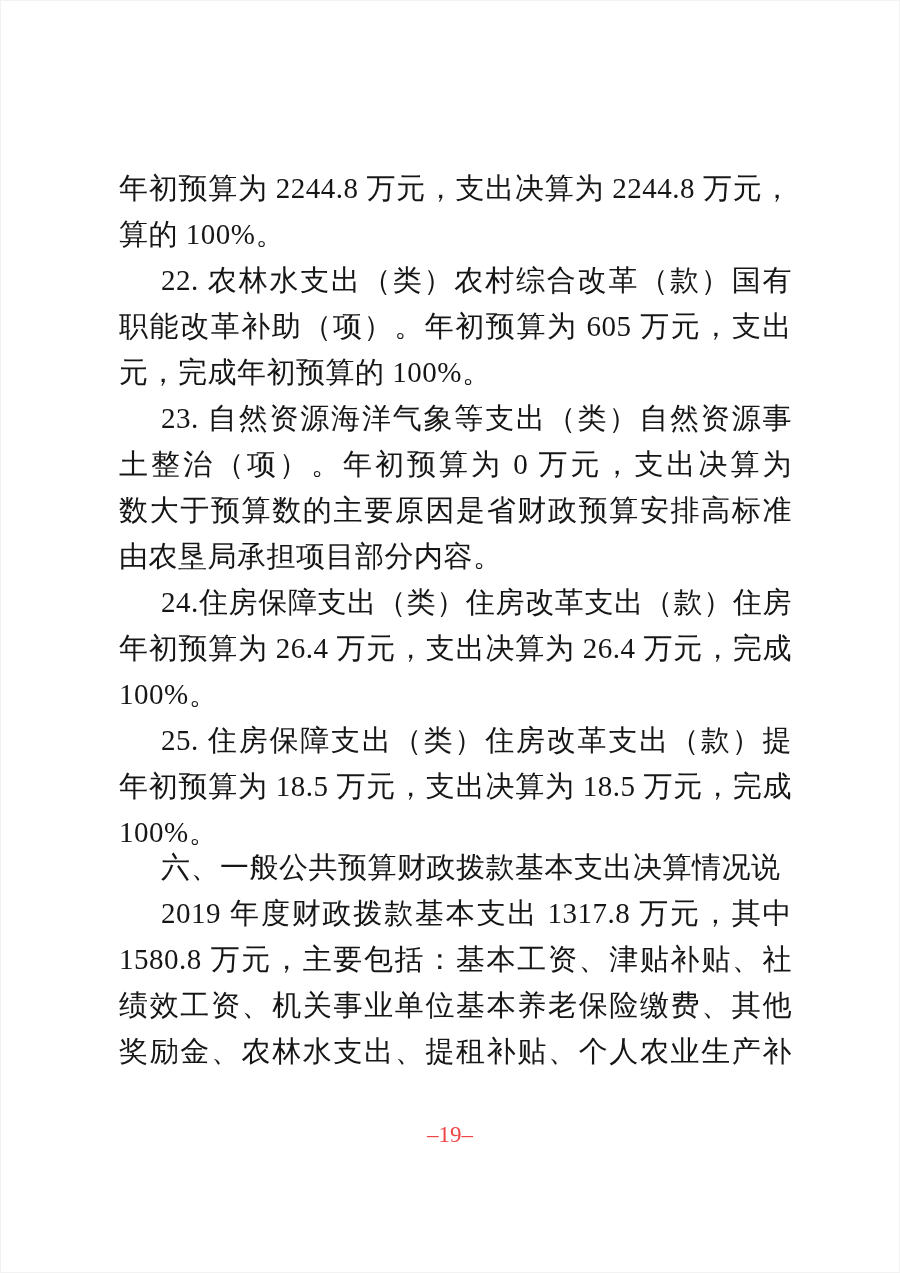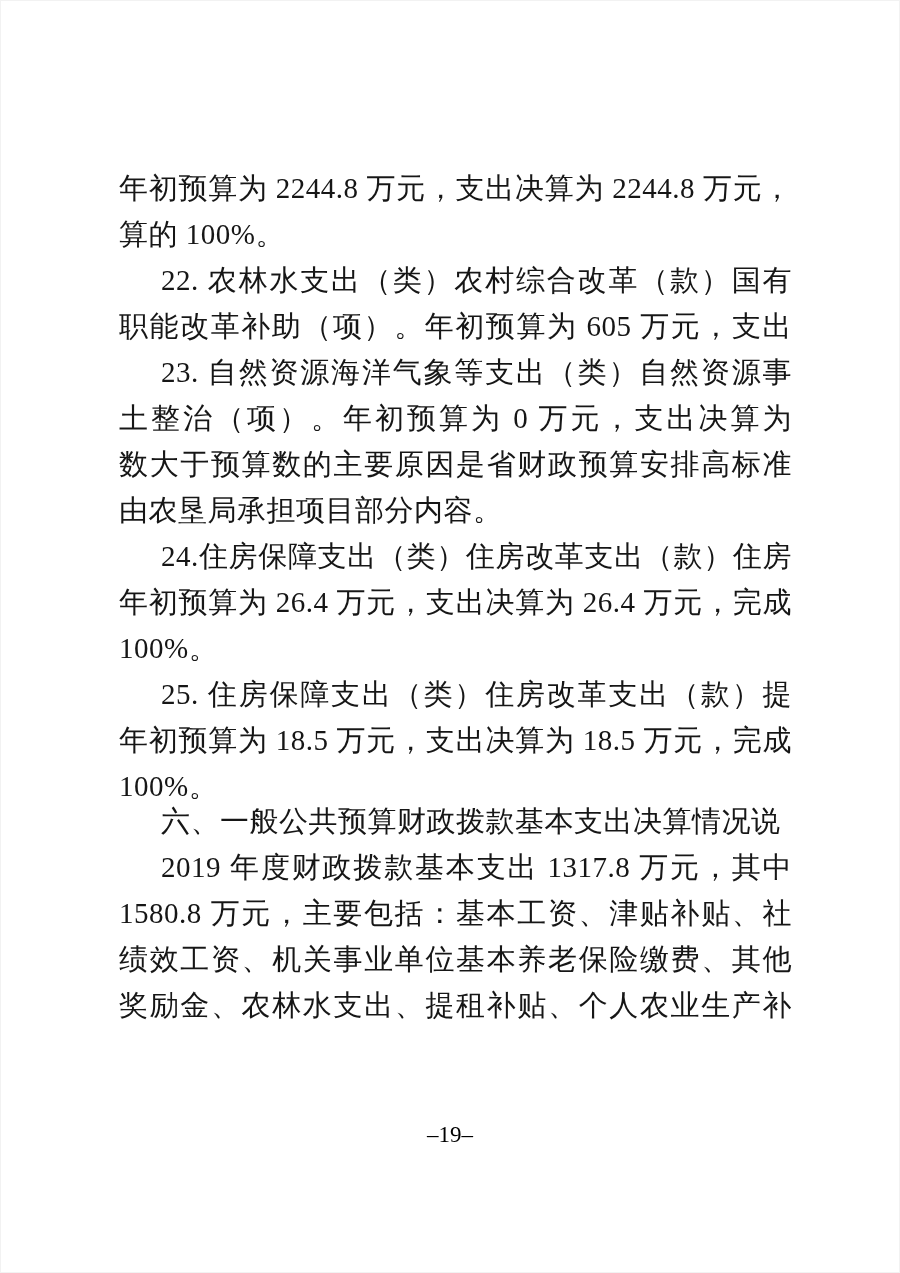--- a/index.html
+++ b/index.html
@@ -48,31 +48,32 @@
     font-weight: normal;
   }
   .pagenum {
     position: absolute;
     top: 1121px;
     left: 0;
     width: 100%;
     text-align: center;
     font-size: 23px;
     line-height: 28px;
-    color: #000000;
+    color: #ef4444;
   }
 </style>
 </head>
 <body>
 
 <div class="doc">
   <p class="line fill"><span class="r">年初预算为 2244.8 万元，支出决算为 2244.8 万元，完成年初预</span></p>
   <p class="line"><span class="r">算的 100%。</span></p>
   <p class="line ind fill"><span class="r b">22. 农林水支出（类）农村综合改革（款）国有农场办社会</span></p>
   <p class="line fill"><span class="r b">职能改革补助（项）。</span><span class="r">年初预算为 605 万元，支出决算为 605 万</span></p>
+  <p class="line"><span class="r">元，完成年初预算的 100%。</span></p>
   <p class="line ind fill"><span class="r b">23. 自然资源海洋气象等支出（类）自然资源事务（款）国</span></p>
   <p class="line fill"><span class="r b">土整治（项）。</span><span class="r">年初预算为 0 万元，支出决算为 600 万元，决算</span></p>
   <p class="line fill"><span class="r">数大于预算数的主要原因是省财政预算安排高标准农田建设项目</span></p>
   <p class="line"><span class="r">由农垦局承担项目部分内容。</span></p>
   <p class="line ind fill"><span class="r b">24.住房保障支出（类）住房改革支出（款）住房公积金（项）。</span></p>
   <p class="line fill"><span class="r">年初预算为 26.4 万元，支出决算为 26.4 万元，完成年初预算的</span></p>
   <p class="line"><span class="r">100%。</span></p>
   <p class="line ind fill"><span class="r b">25. 住房保障支出（类）住房改革支出（款）提租补贴（项）。</span></p>
   <p class="line fill"><span class="r">年初预算为 18.5 万元，支出决算为 18.5 万元，完成年初预算的</span></p>
   <p class="line"><span class="r">100%。</span></p>

